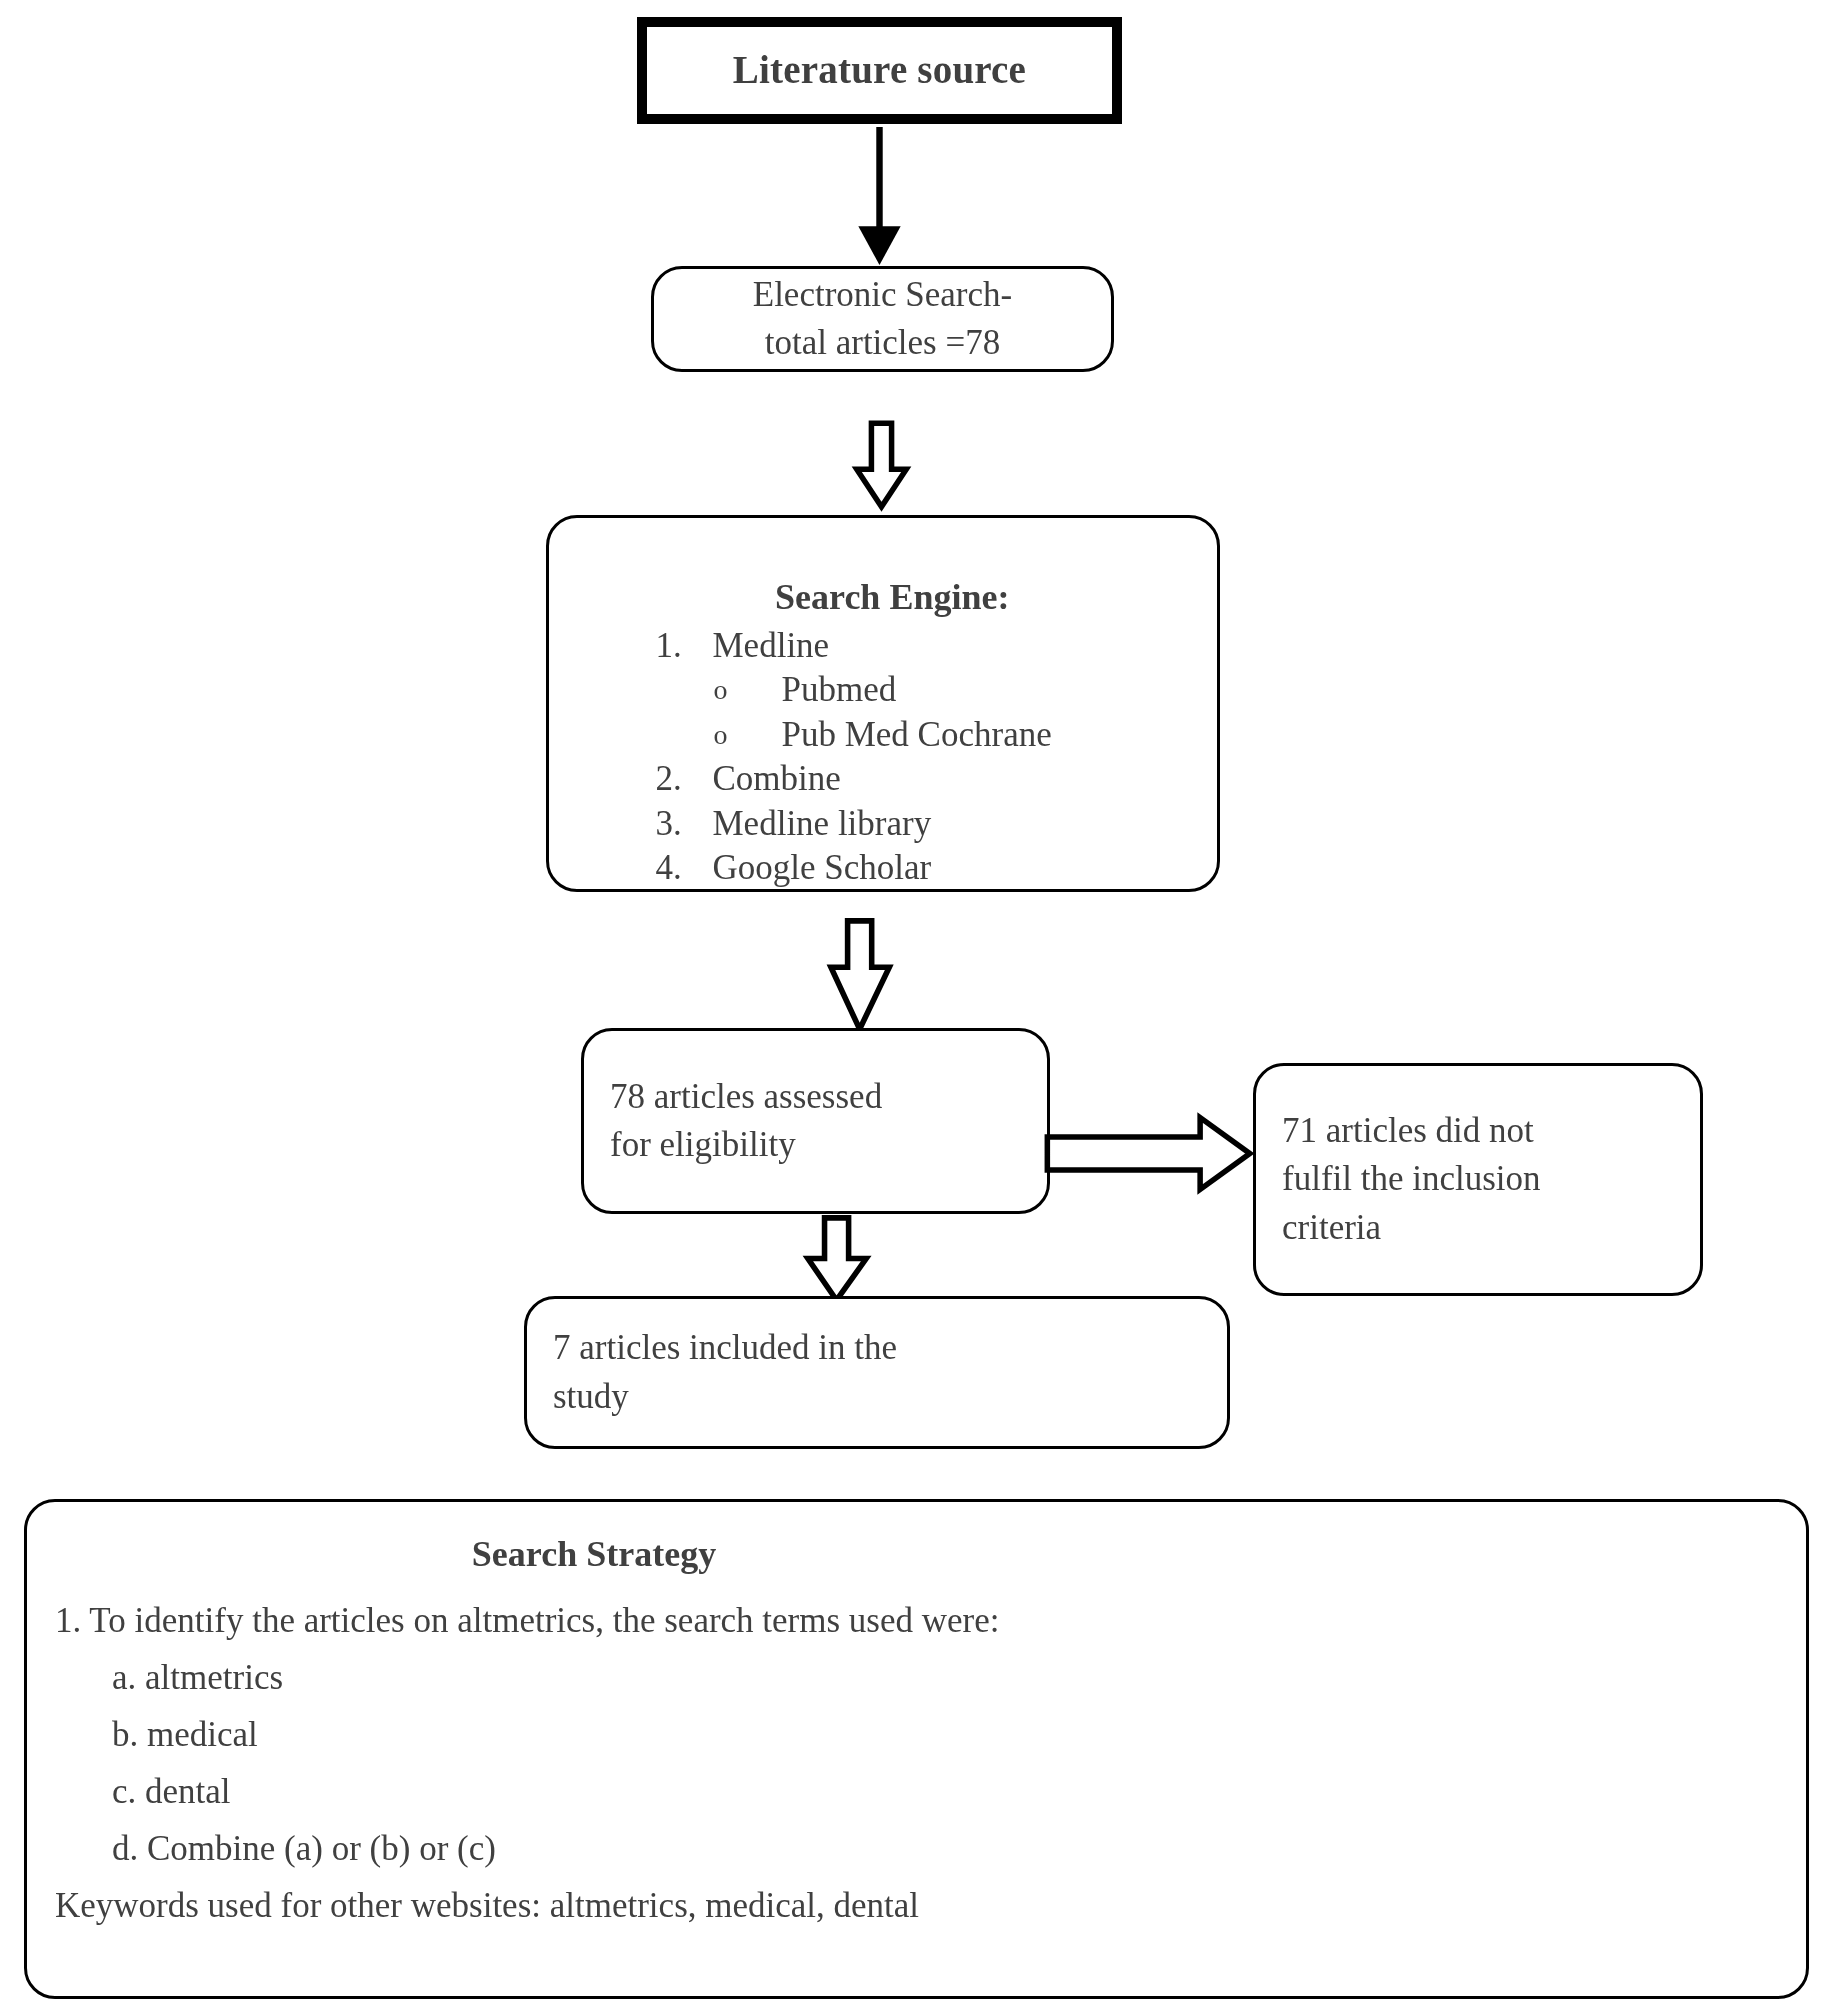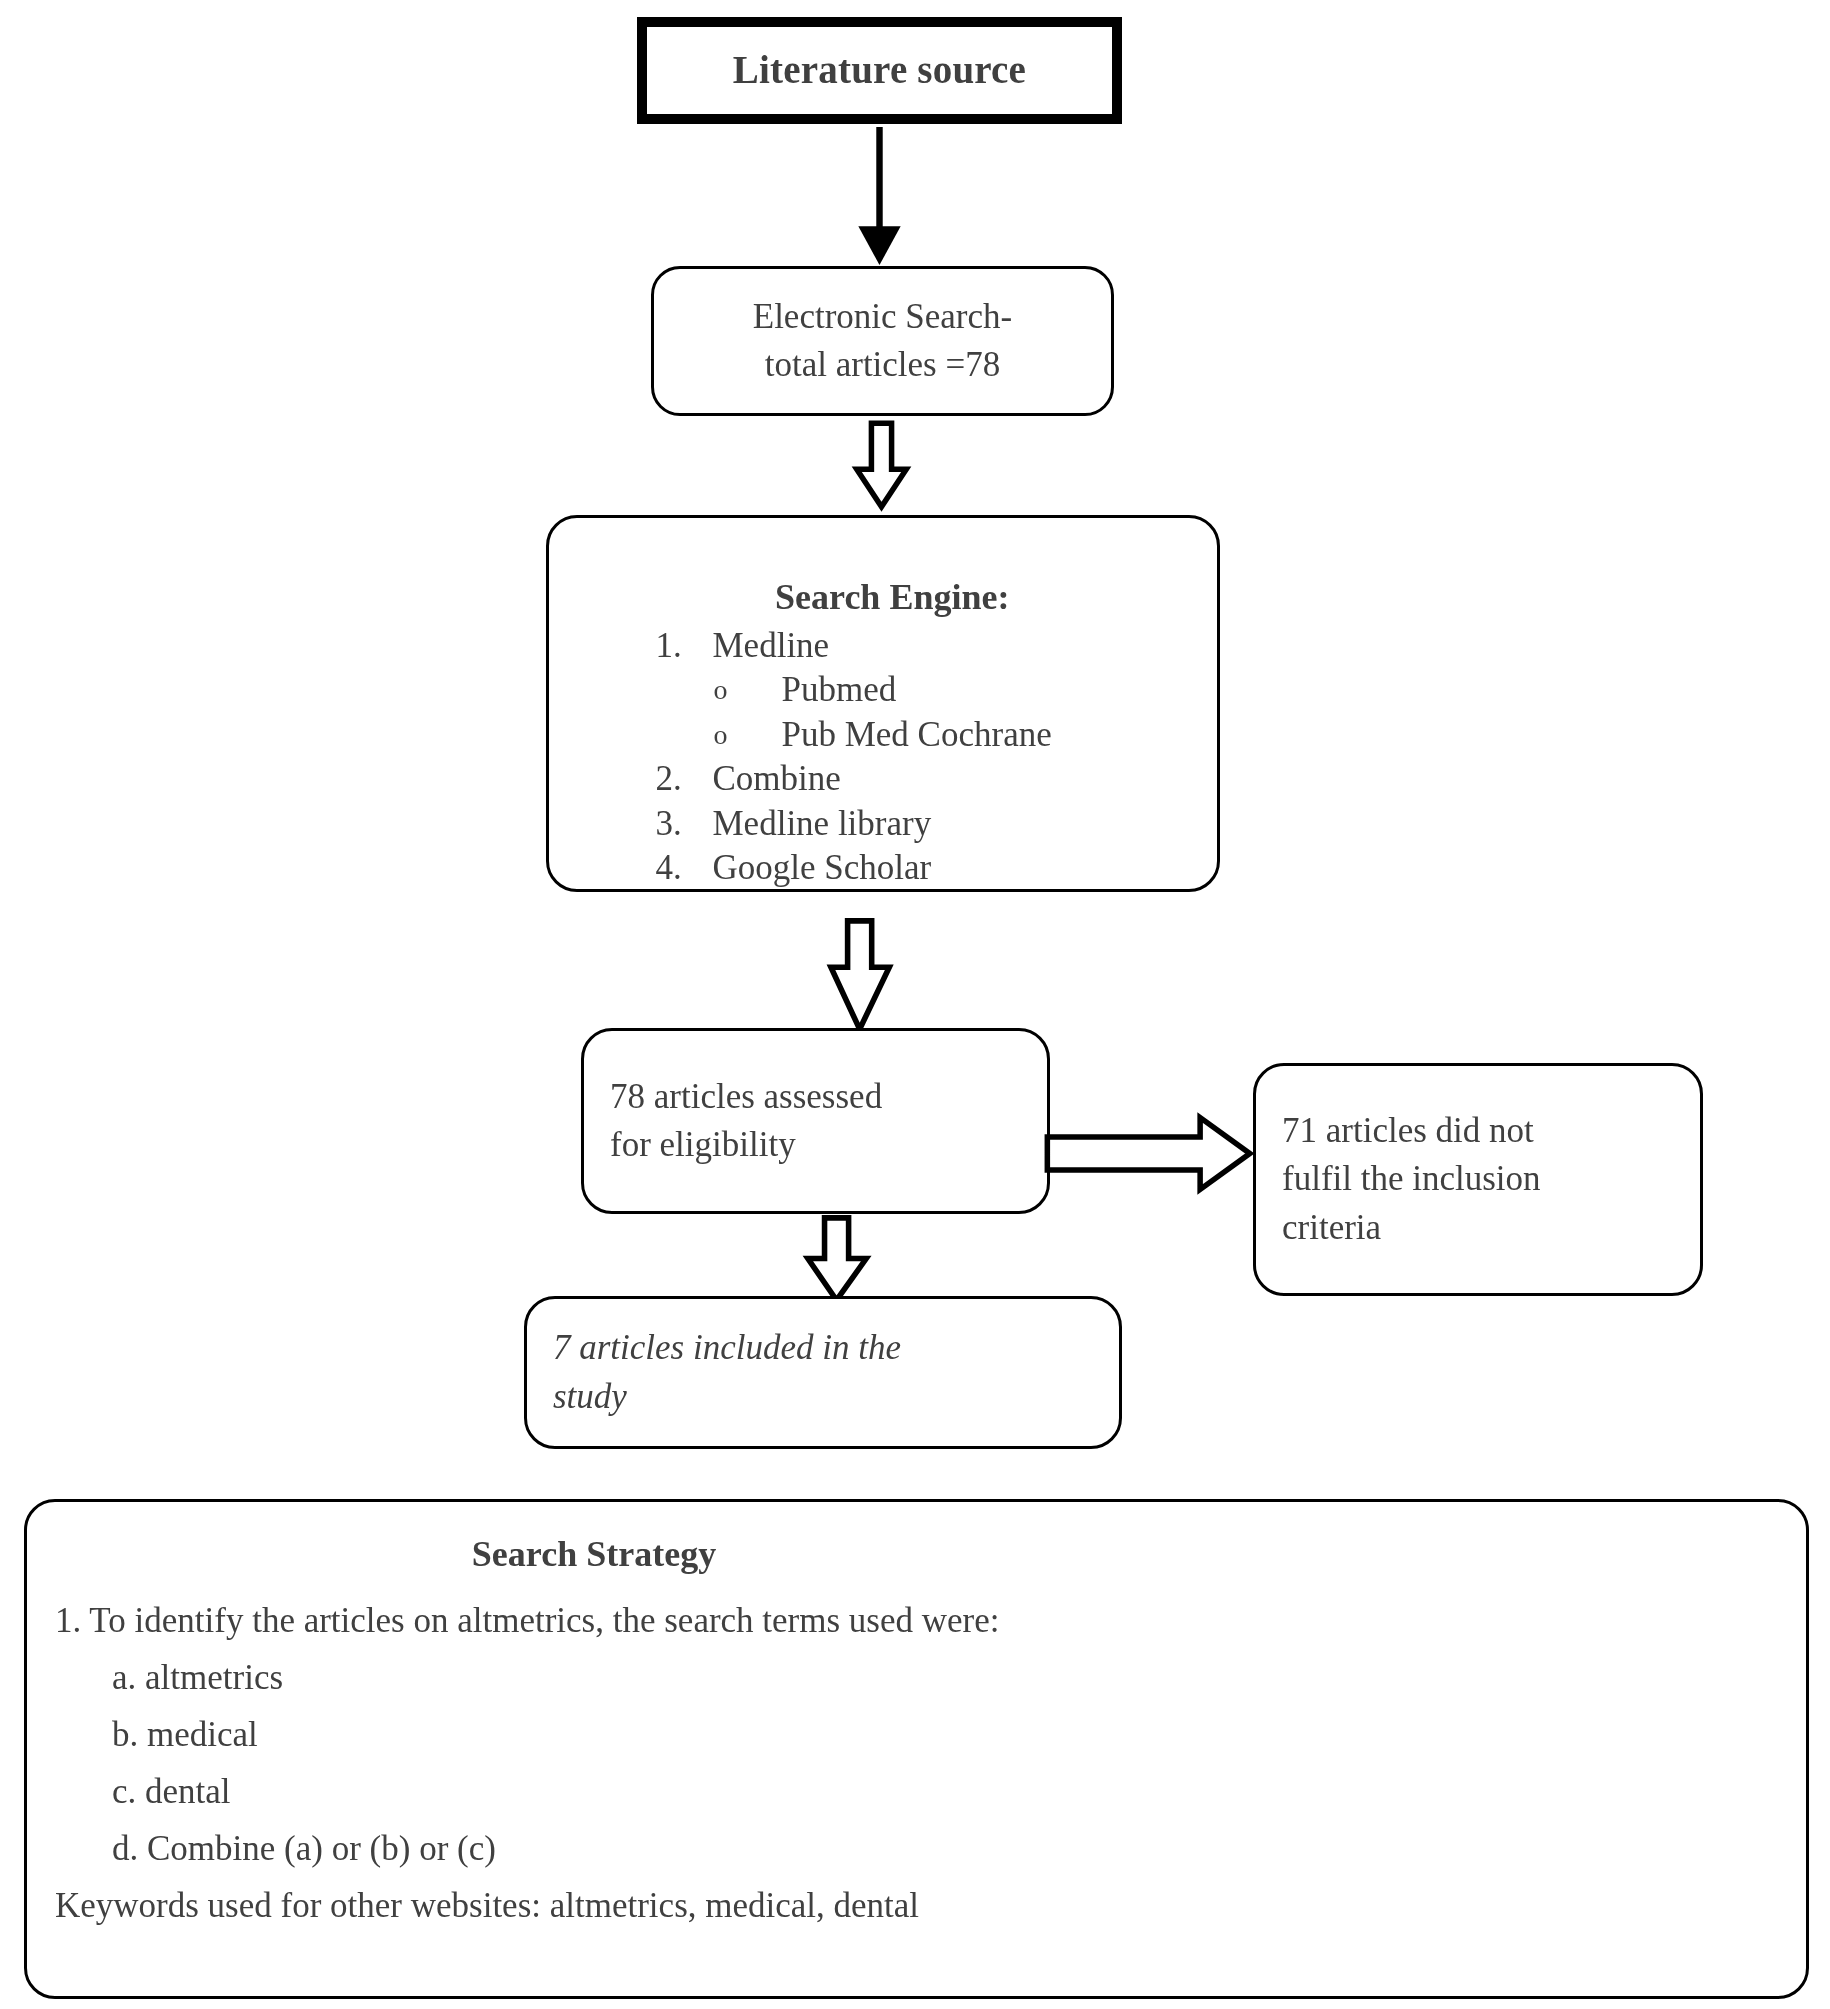--- a/index.html
+++ b/index.html
@@ -135,21 +135,21 @@
     <div class="title">Literature source</div>
   </div>
 
   <div class="arrow" style="left:849px; top:127px;">
     <svg width="61" height="138" viewBox="0 0 66 150">
       <line x1="33" y1="0" x2="33" y2="118" stroke="#000" stroke-width="7"></line>
       <polygon points="10,108 56,108 33,150" fill="#000"></polygon>
     </svg>
   </div>
 
-  <div class="node box-round box-centered" style="left:651px; top:266px; width:463px; height:150px;border-radius:29px;">
+  <div class="node box-round box-centered" style="left:651px; top:266px; width:463px; height:106px;">
     <div class="txt">
       <div>Electronic Search-</div>
       <div>total articles =78</div>
     </div>
   </div>
 
   <div class="arrow" style="left:854px; top:421px;">
     <svg width="55" height="89" viewBox="0 0 60 96">
       <polygon points="19,2 41,2 41,52 57,52 30,93 3,52 19,52" fill="#fff" stroke="#000" stroke-width="6" stroke-linejoin="miter"></polygon>
     </svg>
@@ -219,21 +219,21 @@
       <div>criteria</div>
     </div>
   </div>
 
   <div class="arrow" style="left:805px; top:1216px;">
     <svg width="65" height="87" viewBox="0 0 70 94">
       <polygon points="21,2 47,2 47,46 66,46 34,91 3,46 21,46" fill="#fff" stroke="#000" stroke-width="6" stroke-linejoin="miter"></polygon>
     </svg>
   </div>
 
-  <div class="node box-round box-leftaligned" style="left:524px; top:1296px; width:598px; height:153px;font-style:italic;">
+  <div class="node box-round box-leftaligned" style="left:524px; top:1296px; width:706px; height:153px;">
     <div class="txt txt-pad-l">
       <div>7 articles included in the</div>
       <div>study</div>
     </div>
   </div>
 
   <div class="node box-round" style="left:24px; top:1499px; width:1785px; height:500px;">
     <div class="ss-inner">
       <div class="ss-title">Search Strategy</div>
       <div class="ss-line">1. To identify the articles on altmetrics, the search terms used were:</div>

